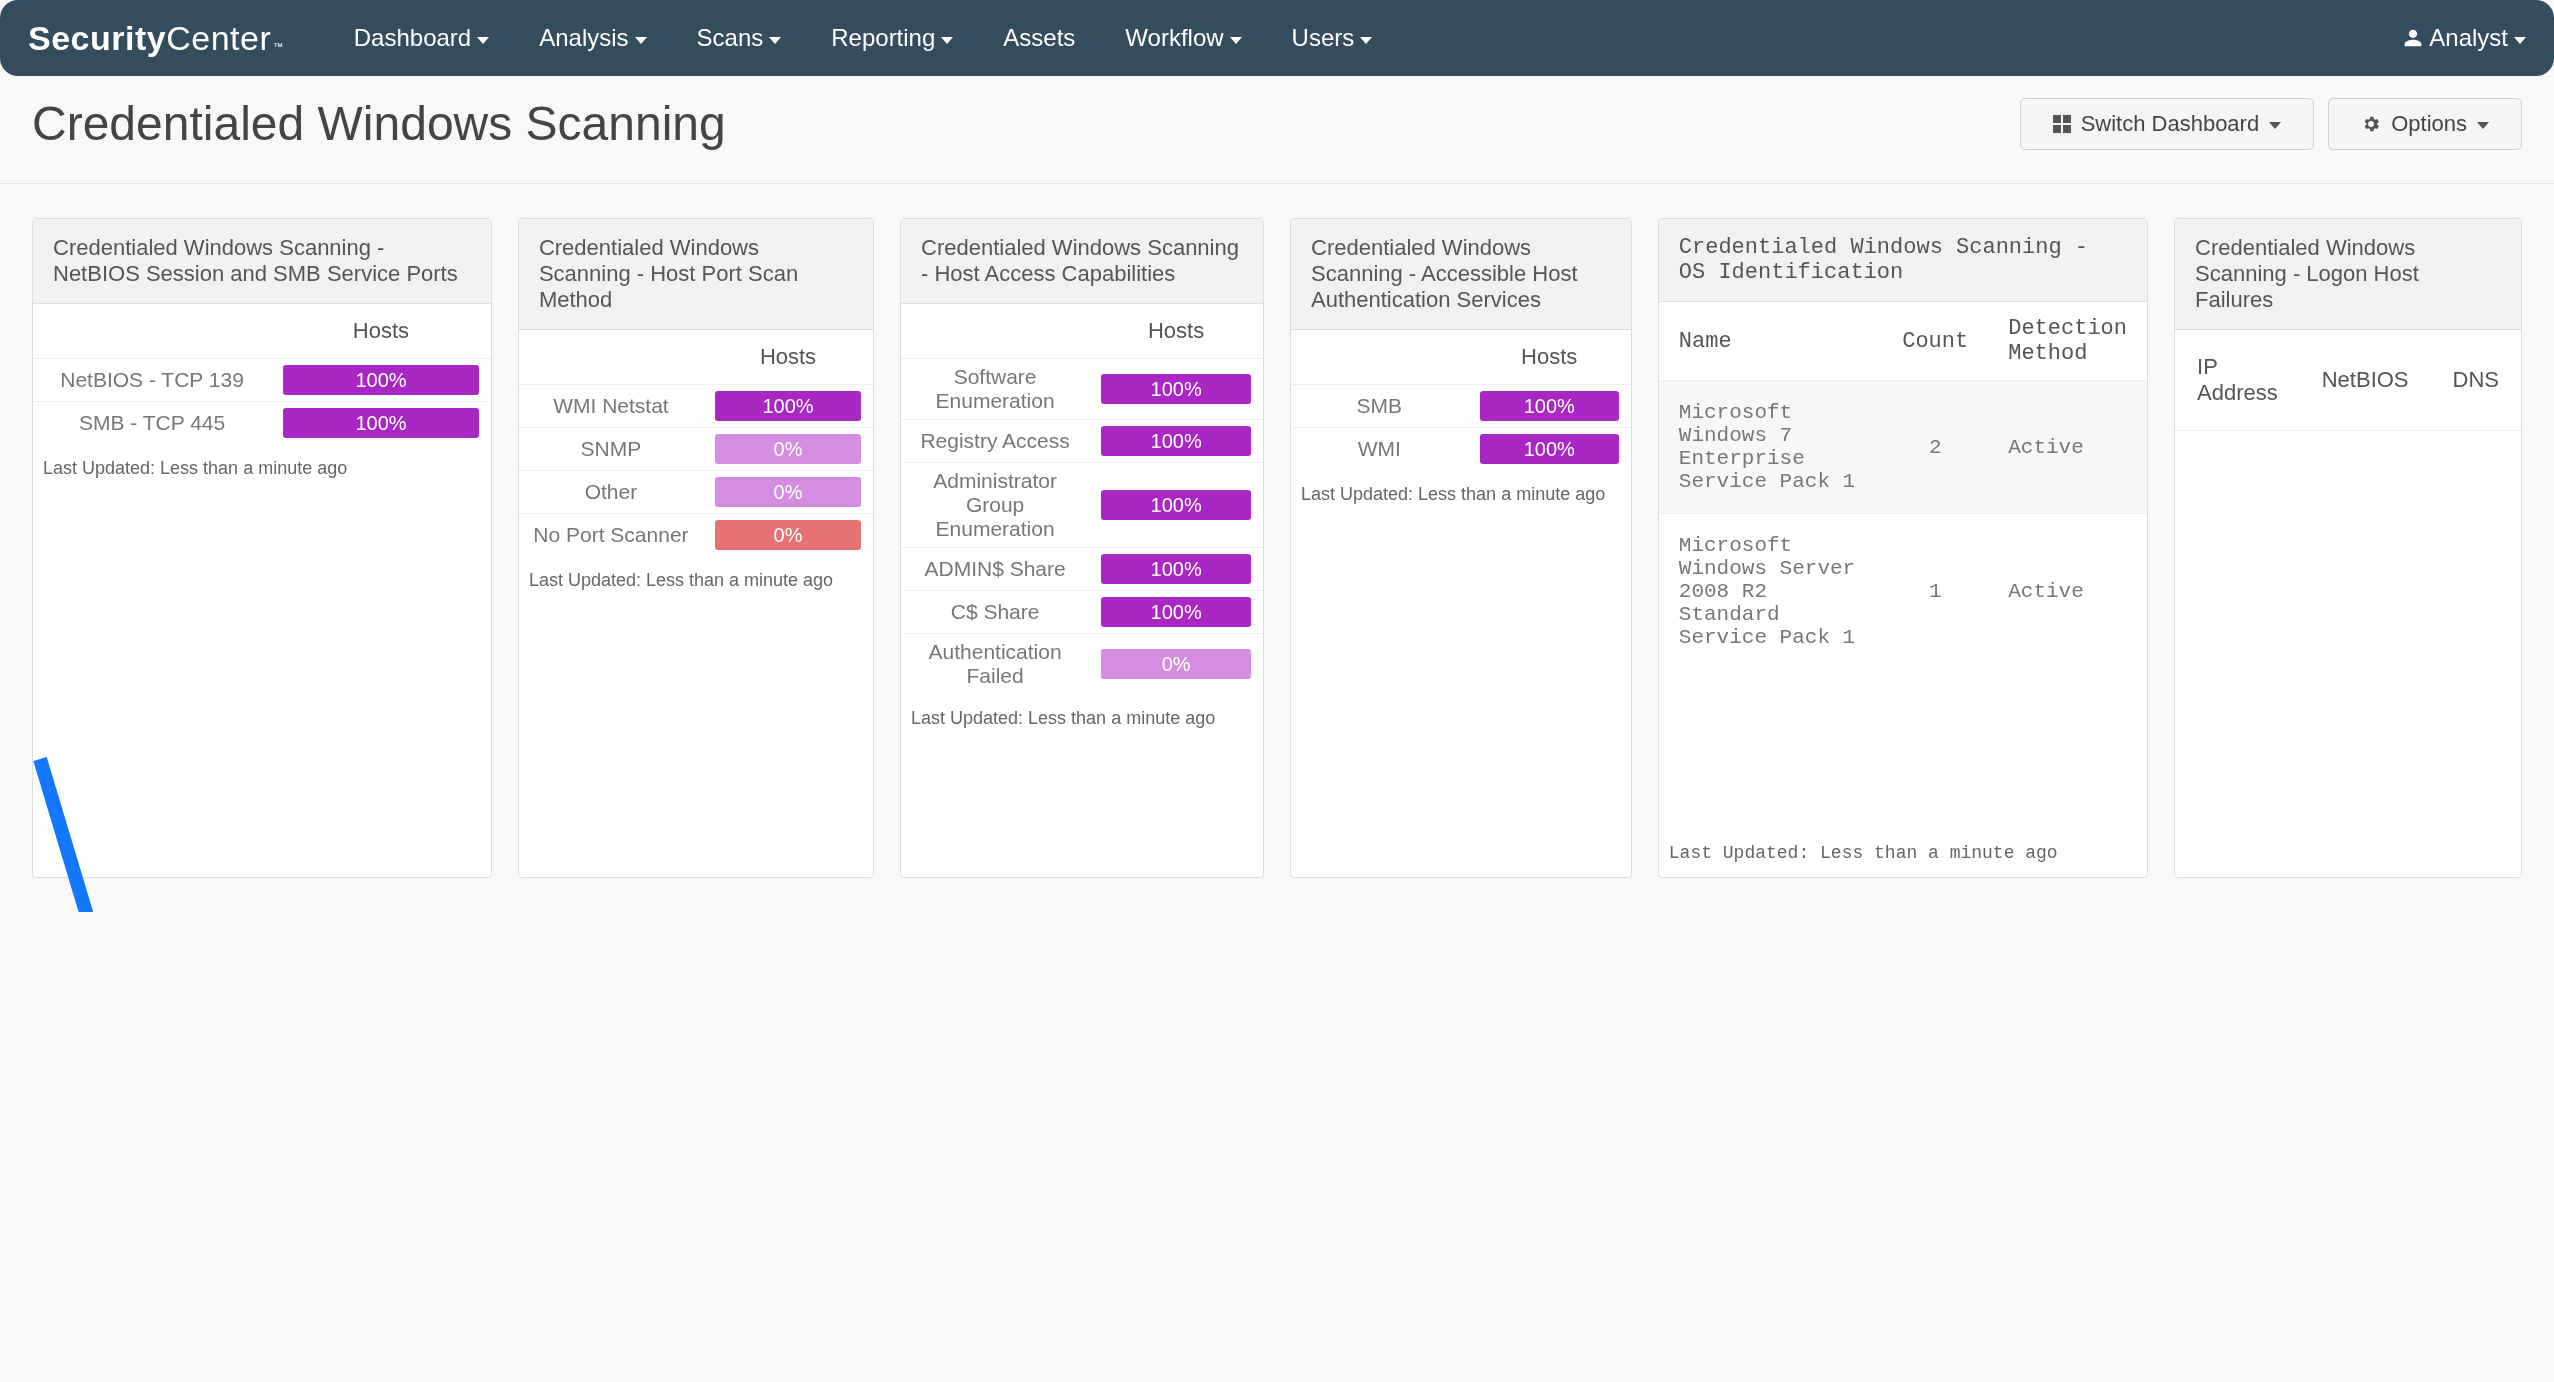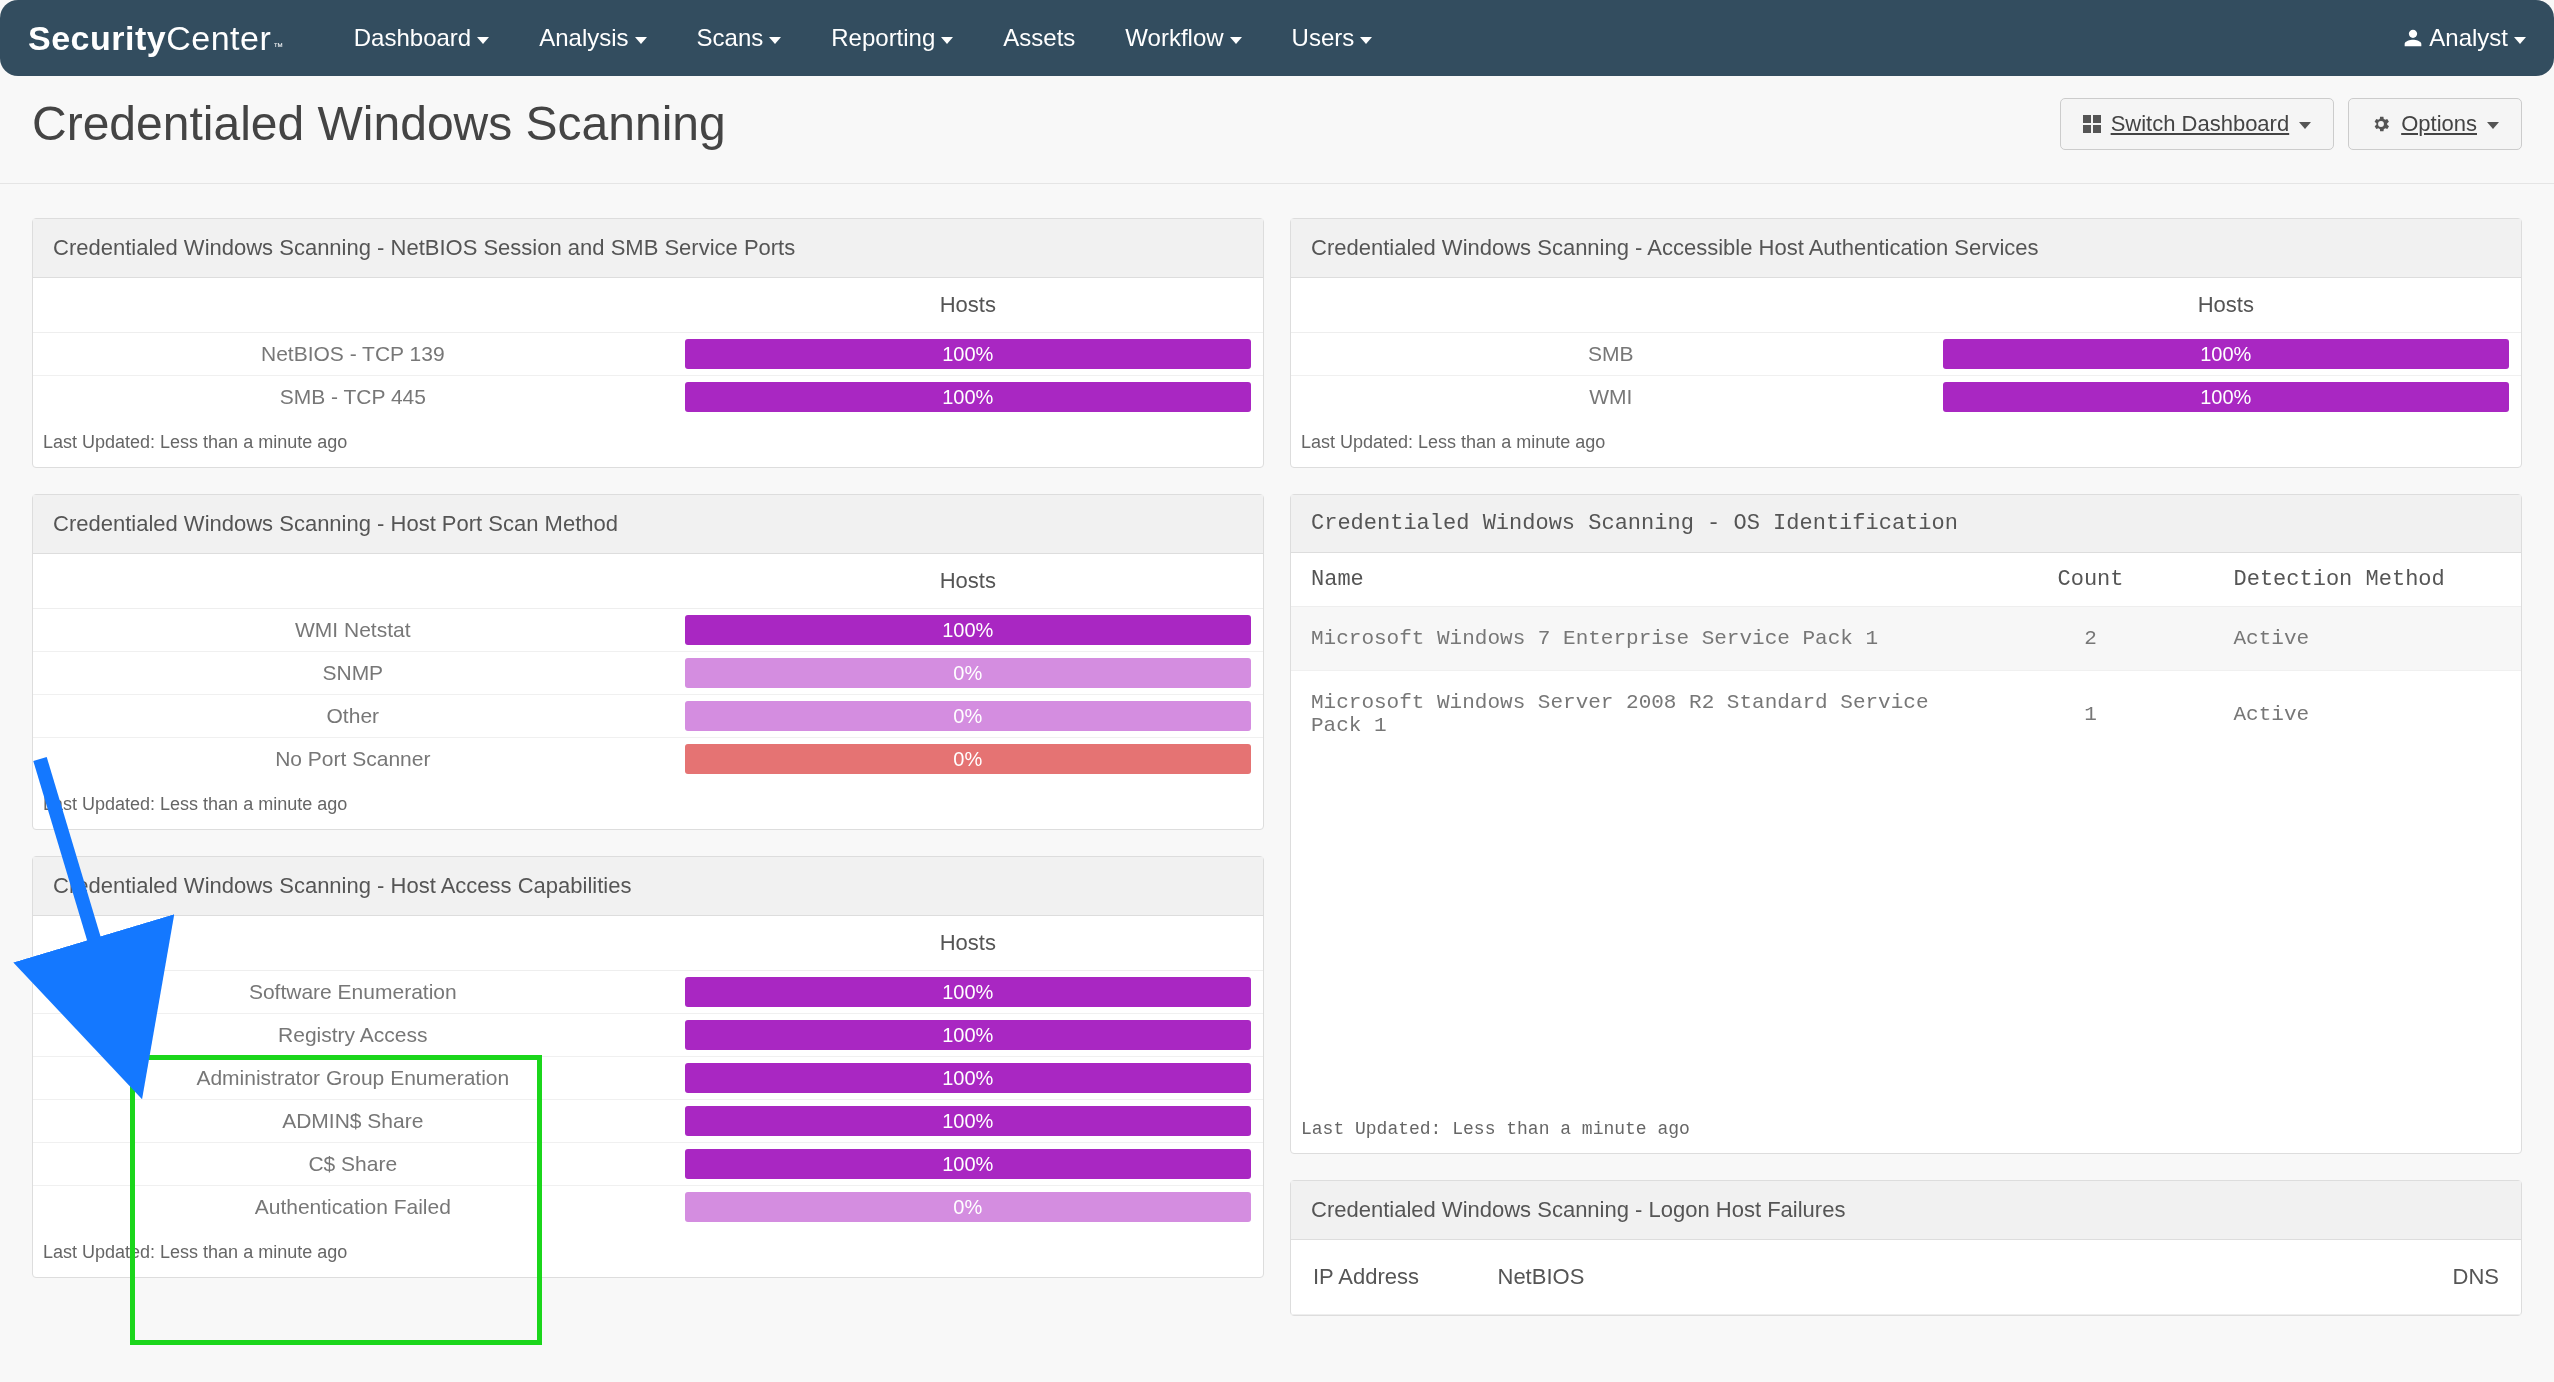--- a/index.html
+++ b/index.html
@@ -63,48 +63,47 @@
     font-size: 48px;
     font-weight: 400;
     color: #444;
     flex: 1;
   }
   .header-btns { display: flex; gap: 14px; }
   .btn {
     background: #f5f5f5;
     border: 1px solid #ccc;
     color: #444;
-    padding: 12px 22px;
+    padding: 12px 32px;
     font-size: 22px;
     border-radius: 5px;
     cursor: pointer;
     display: flex;
     align-items: center;
     gap: 10px;
-    text-decoration: underline;
   }
   .btn .caret-down { border-top-color: #555; }
   .grid-icon {
     display: inline-grid;
     grid-template-columns: 1fr 1fr;
     grid-template-rows: 1fr 1fr;
     gap: 2px;
     width: 18px; height: 18px;
   }
   .grid-icon span { background: #555; }
   .gear-icon-svg { width: 20px; height: 20px; fill: #555; }
 
   
   .dash {
     display: grid;
     grid-template-columns: 1fr 1fr;
     gap: 26px;
     padding: 34px 32px;
   }
-  .col { display: flex; flex-direction: column; gap: 26px; }
+  .col { display: flex; flex-direction: row; gap: 26px; }
   .panel {
     background: #fff;
     border: 1px solid #ddd;
     border-radius: 4px;
   }
   .panel-heading {
     background: #f1f1f1;
     padding: 16px 20px;
     font-size: 22px;
     color: #555;

